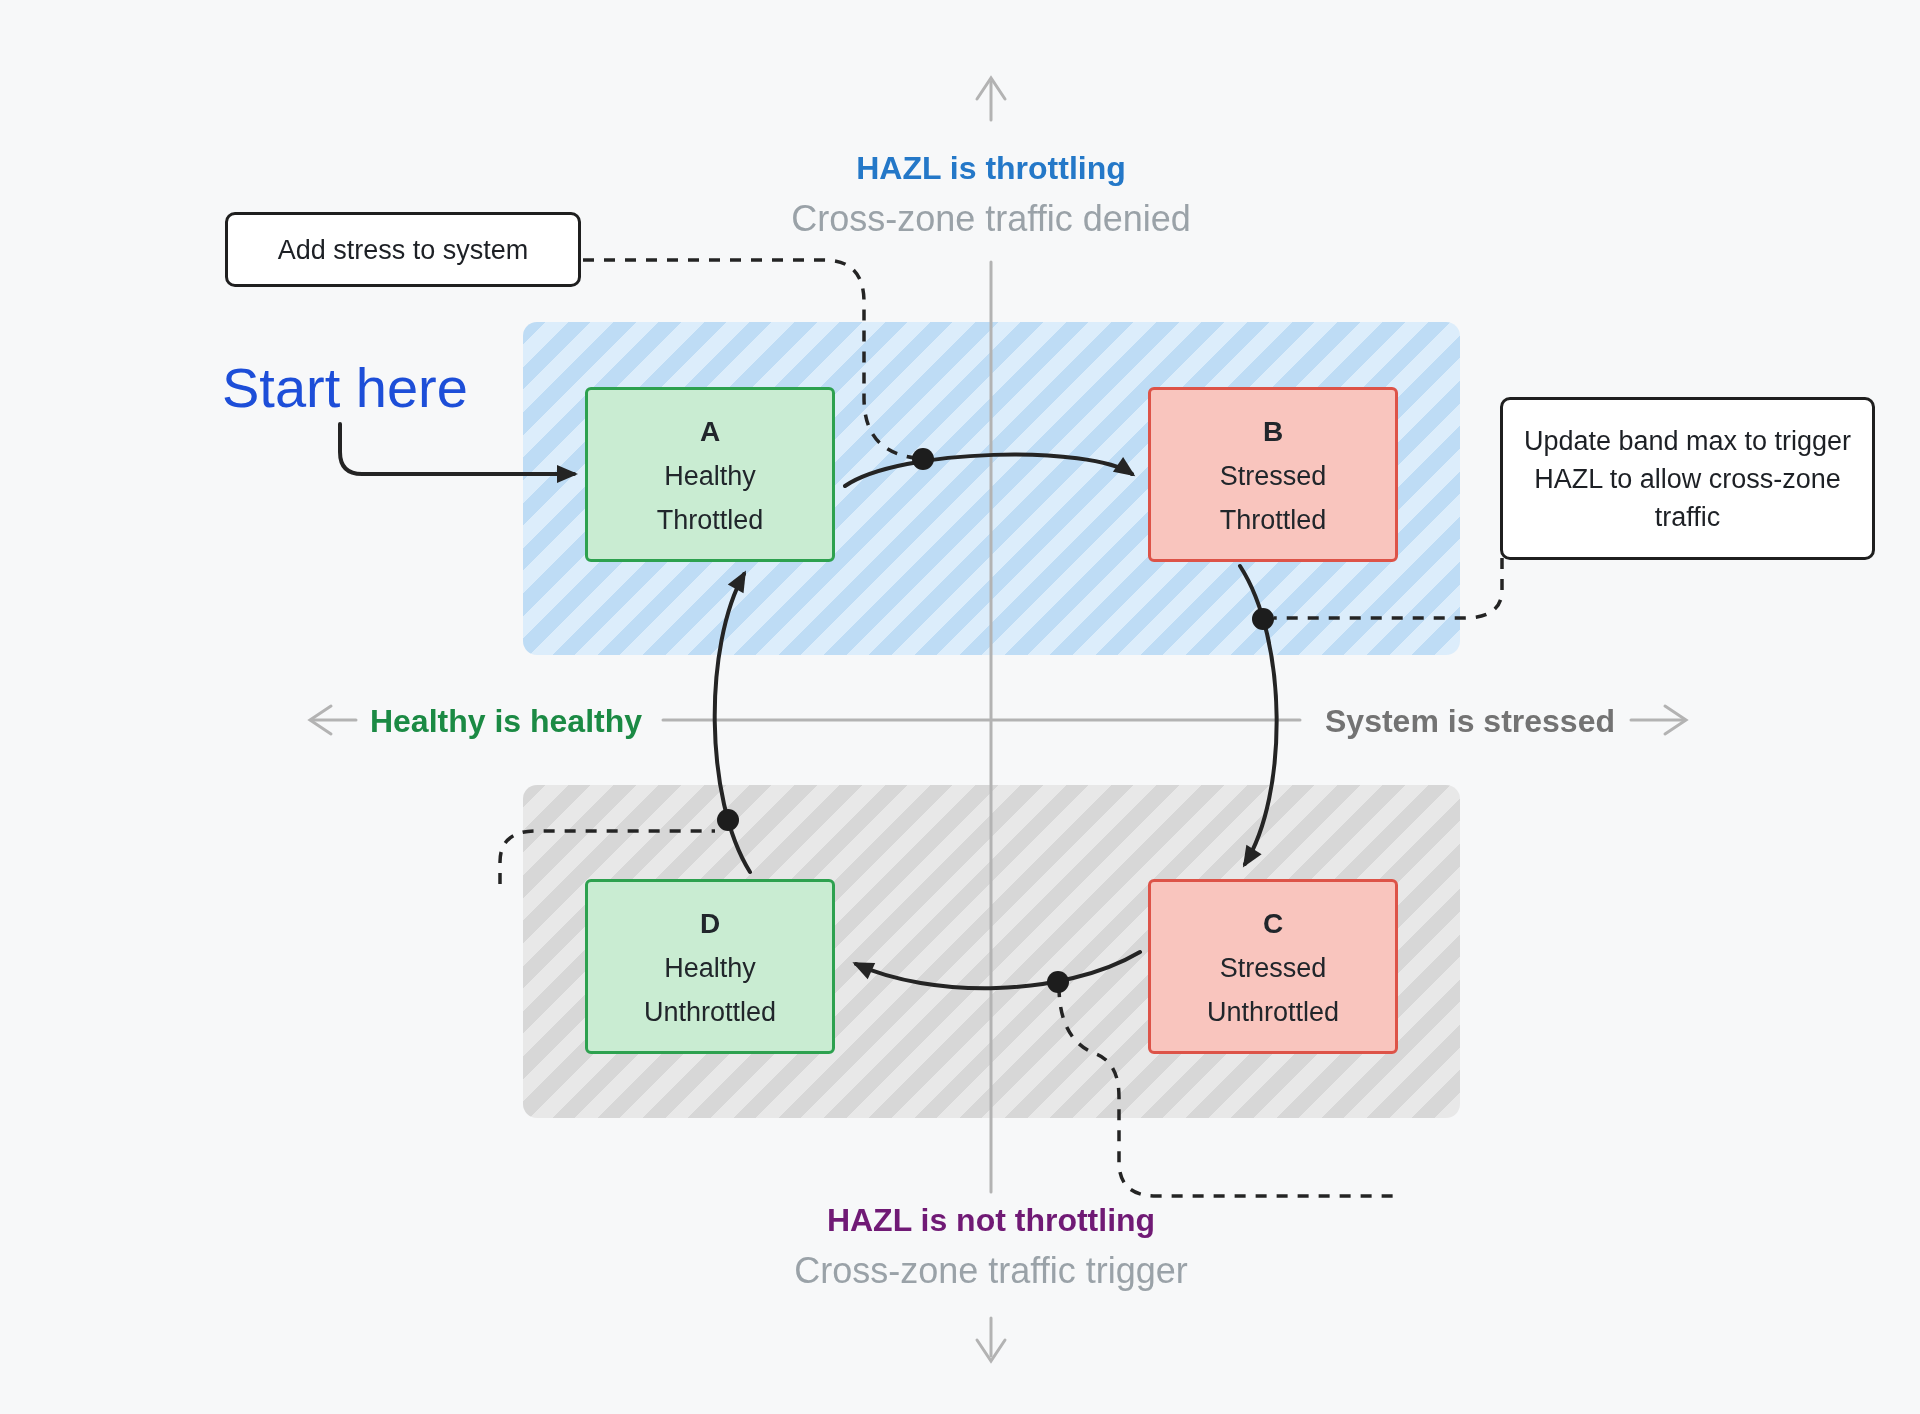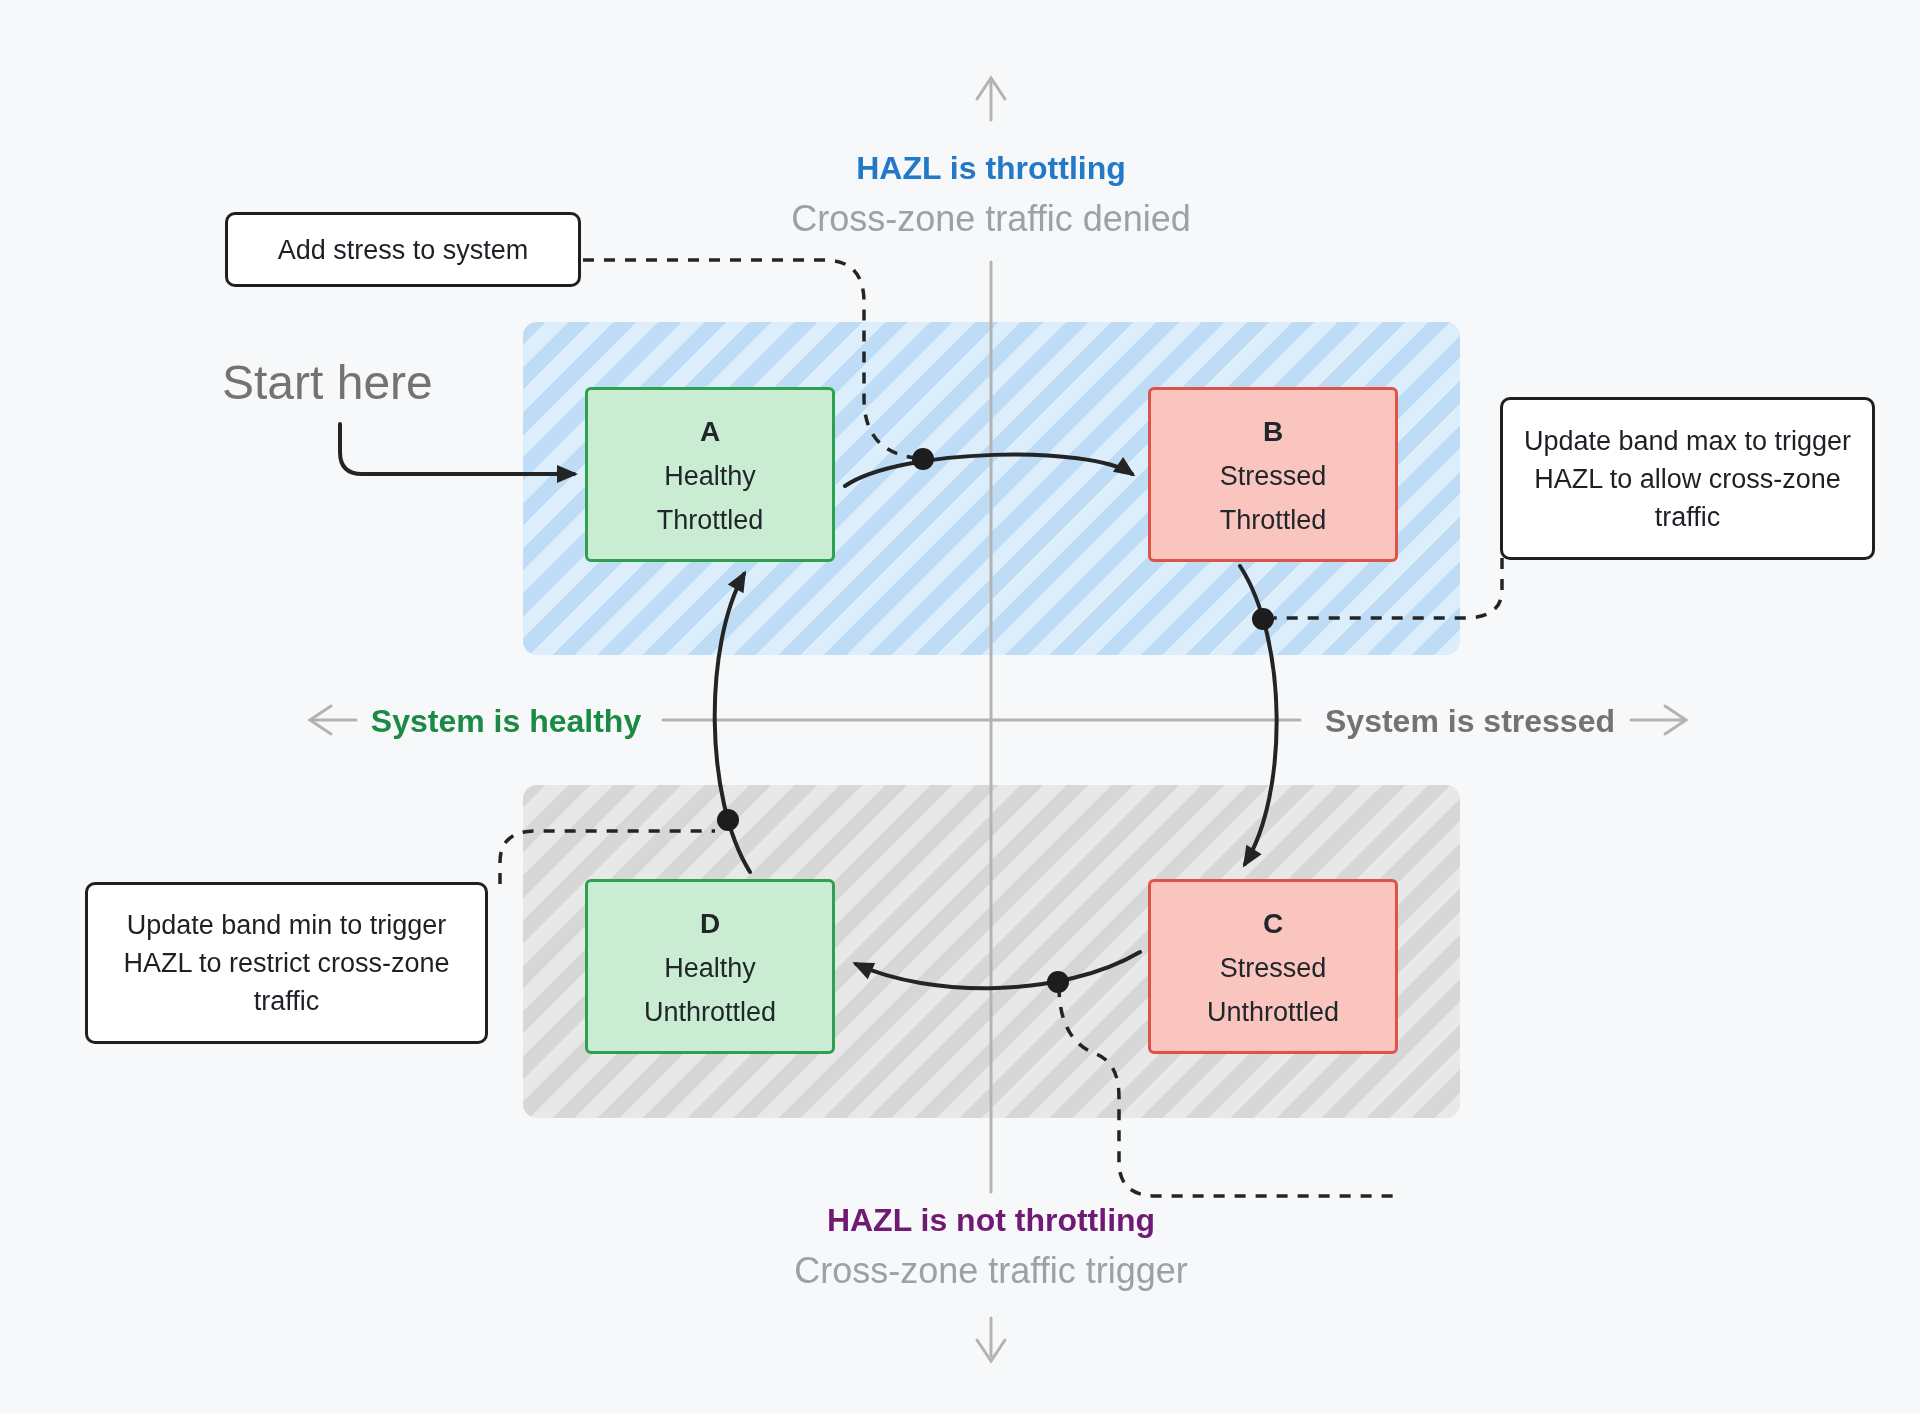--- a/index.html
+++ b/index.html
@@ -86,23 +86,23 @@
   .label-top-title      { left: 991px;  top: 150px;  color: #2478c8; }
   .label-top-sub        { left: 991px;  top: 198px; }
   .label-bottom-title   { left: 991px;  top: 1202px; color: #701a75; }
   .label-bottom-sub     { left: 991px;  top: 1250px; }
   .label-left           { left: 506px;  top: 703px;  color: #1b8a44; }
   .label-right          { left: 1470px; top: 703px;  color: #737373; }
   .start-here {
     position: absolute;
     left: 222px;
     top: 355px;
-    font-size: 48px;
+    font-size: 56px;
     font-weight: 500;
-    color: #737373;
+    color: #1d4ed8;
     white-space: nowrap;
     text-align: right;
   }
 </style>
 </head>
 <body>
 
 <div class="stage">
 
   <div class="band throttled"></div>
@@ -171,26 +171,23 @@
     <span>Healthy</span>
     <span>Unthrottled</span>
   </div>
 
   <div class="callout callout-add-stress">
     <span>Add stress to system</span>
   </div>
   <div class="callout callout-band-max">
     <span>Update band max to trigger HAZL to allow cross-zone traffic</span>
   </div>
-  <div class="callout callout-band-min">
-    <span>Update band min to trigger HAZL to restrict cross-zone traffic</span>
-  </div>
 
   <div class="axis-label axis-title label-top-title">HAZL is throttling</div>
   <div class="axis-label axis-sub label-top-sub">Cross-zone traffic denied</div>
   <div class="axis-label axis-title label-bottom-title">HAZL is not throttling</div>
   <div class="axis-label axis-sub label-bottom-sub">Cross-zone traffic trigger</div>
-  <div class="axis-label axis-title label-left">System is healthy</div>
+  <div class="axis-label axis-title label-left">Healthy is healthy</div>
   <div class="axis-label axis-title label-right">System is stressed</div>
 
   <div class="start-here">Start here</div>
 
 </div>
 
 </body></html>

